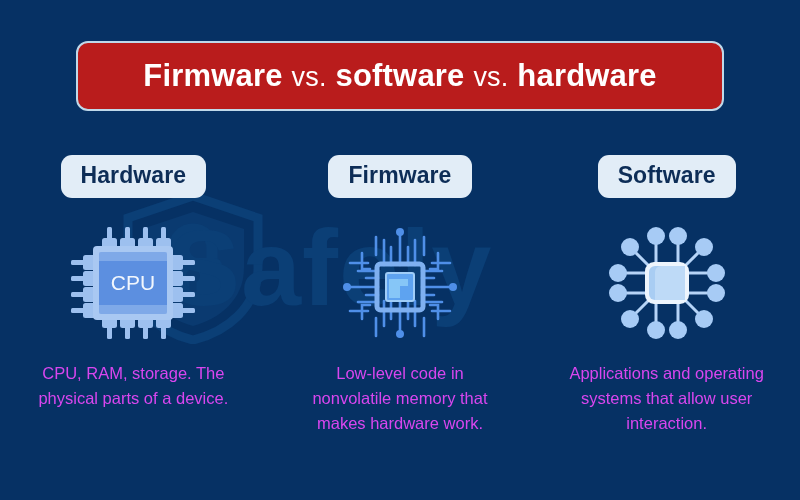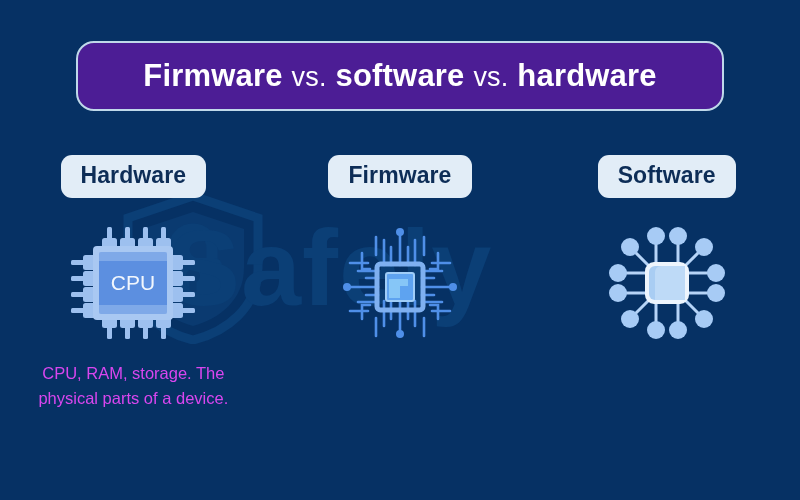--- a/index.html
+++ b/index.html
@@ -53,23 +53,23 @@
     height: 152px;
   }
 
   
   #title-bar {
     position: absolute;
     left: 76px;
     top: 41px;
     width: 648px;
     height: 70px;
-    background: #4c1d95;
+    background: #b91c1c;
     border: 2px solid #bfd9ea;
-    border-radius: 18px;
+    border-radius: 12px;
     box-sizing: border-box;
     display: flex;
     align-items: center;
     justify-content: center;
     z-index: 3;
   }
   #title-text {
     font-size: 31px;
     color: #ffffff;
     letter-spacing: 0.2px;
@@ -259,20 +259,21 @@
             <circle cx="11" cy="64" r="4"></circle>
             <circle cx="117" cy="64" r="4"></circle>
           </g>
 
           <rect x="41" y="41" width="46" height="46" rx="3.5" fill="none" stroke="#7fb0f0" stroke-width="5"></rect>
           <rect x="50" y="50" width="28" height="28" rx="2" fill="#5ea3f0"></rect>
           <path d="M53 75 L53 56 L72 56 L72 63 L64 63 L64 75 Z" fill="#86c6f7"></path>
           <rect x="50" y="50" width="28" height="28" rx="2" fill="none" stroke="#9fcdf8" stroke-width="2"></rect>
         </svg>
       </div>
+      <div class="desc">Low-level code in nonvolatile memory that makes hardware work.</div>
     </div>
 
     <div class="column">
       <div class="badge">Software</div>
       <div class="icon-wrap">
         <svg width="124" height="120" viewBox="0 0 124 120" xmlns="http://www.w3.org/2000/svg">
           <g stroke="#b6d4f7" stroke-width="3" stroke-linecap="round">
 
             <line x1="51" y1="42" x2="51" y2="18"></line>
             <line x1="73" y1="42" x2="73" y2="18"></line>
@@ -302,16 +303,17 @@
             <circle cx="99" cy="24" r="9"></circle>
             <circle cx="25" cy="96" r="9"></circle>
             <circle cx="99" cy="96" r="9"></circle>
           </g>
 
           <rect x="40" y="39" width="44" height="42" rx="9" fill="#eef5fd"></rect>
           <rect x="44" y="43" width="36" height="34" rx="6" fill="#a9cdf3"></rect>
           <path d="M50 77 L50 49 A6 6 0 0 1 56 43 L80 43 L80 77 Z" fill="#bedaf7"></path>
         </svg>
       </div>
+      <div class="desc">Applications and operating systems that allow user interaction.</div>
     </div>
 
   </div>
 </div>
 
 </body></html>

